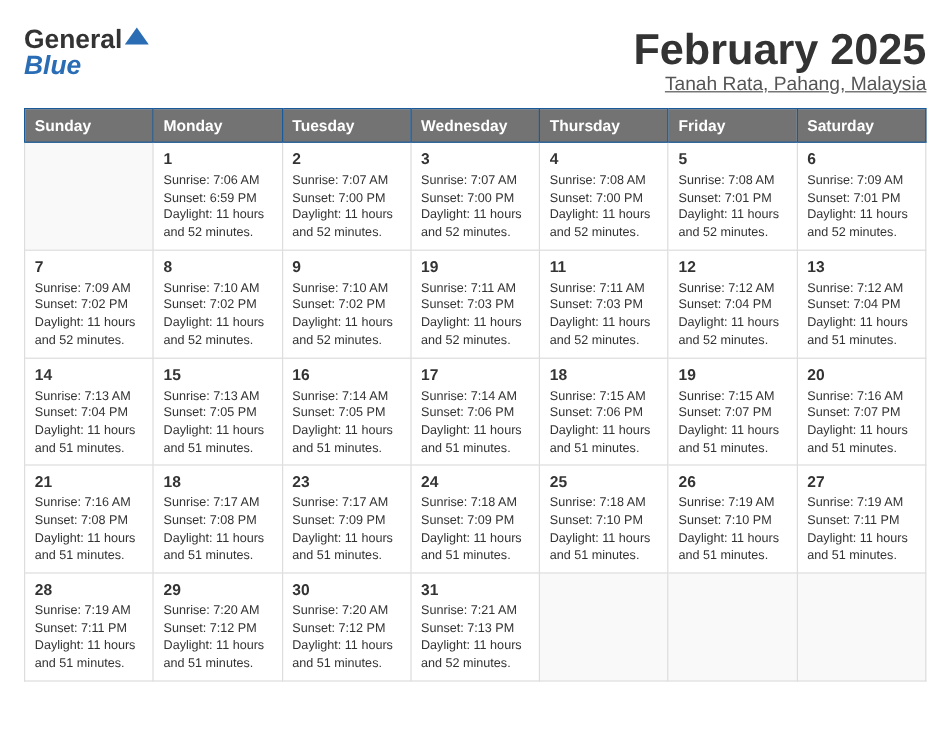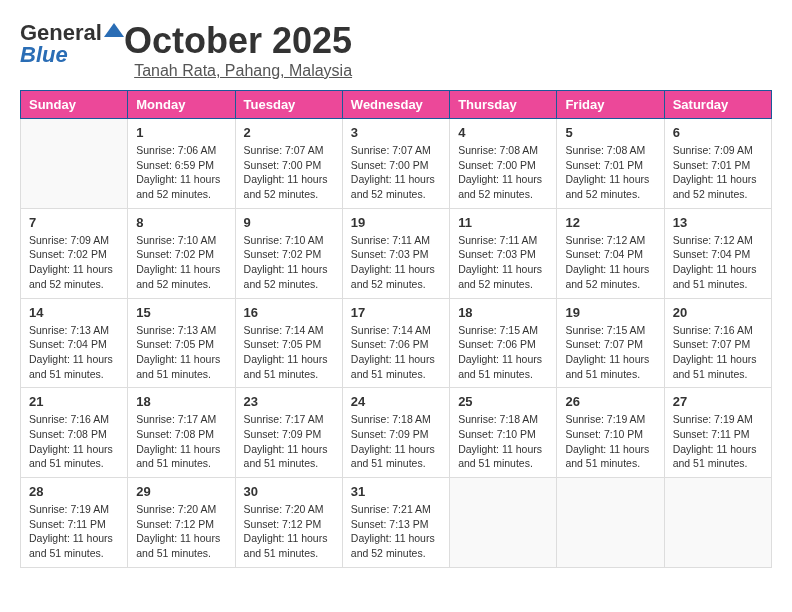--- a/index.html
+++ b/index.html
@@ -6,21 +6,21 @@
     body {
       font-family: Arial, sans-serif;
       background: #fff;
       width: 792px;
       min-height: 612px;
       padding: 20px;
     }
     .header {
       display: flex;
       align-items: flex-start;
-      justify-content: flex-start;
+      justify-content: space-between;
       margin-bottom: 10px;
     }
     .logo {
       display: flex;
       flex-direction: column;
       align-items: flex-start;
     }
     .logo-text {
       display: flex;
       align-items: center;
@@ -54,21 +54,21 @@
       font-size: 16px;
       color: #555;
       text-decoration: underline;
     }
     .calendar {
       width: 100%;
       border-collapse: collapse;
       border: 1px solid #ccc;
     }
     .calendar th {
-      background-color: #ec4899;
+      background-color: #737373;
       color: #fff;
       font-size: 13px;
       font-weight: bold;
       padding: 6px 8px;
       text-align: left;
       border: 1px solid #1a5a9a;
     }
     .calendar td {
       vertical-align: top;
       padding: 6px 8px;
@@ -100,21 +100,21 @@
   <div class="logo">
     <div class="logo-text">
       <span class="logo-general">General</span>
       <svg class="logo-icon" viewBox="0 0 20 20">
         <polygon points="0,18 10,4 20,18" fill="#2a6db5"></polygon>
       </svg>
     </div>
     <span class="logo-blue" style="margin-top:-4px;">Blue</span>
   </div>
   <div class="title-section">
-    <div class="month-title">October 2025</div>
+    <div class="month-title">February 2025</div>
     <div class="subtitle">Tanah Rata, Pahang, Malaysia</div>
   </div>
 </div>
 
 <table class="calendar">
   <thead>
     <tr>
     <th>Sunday</th>
         <th>Monday</th>
         <th>Tuesday</th>

